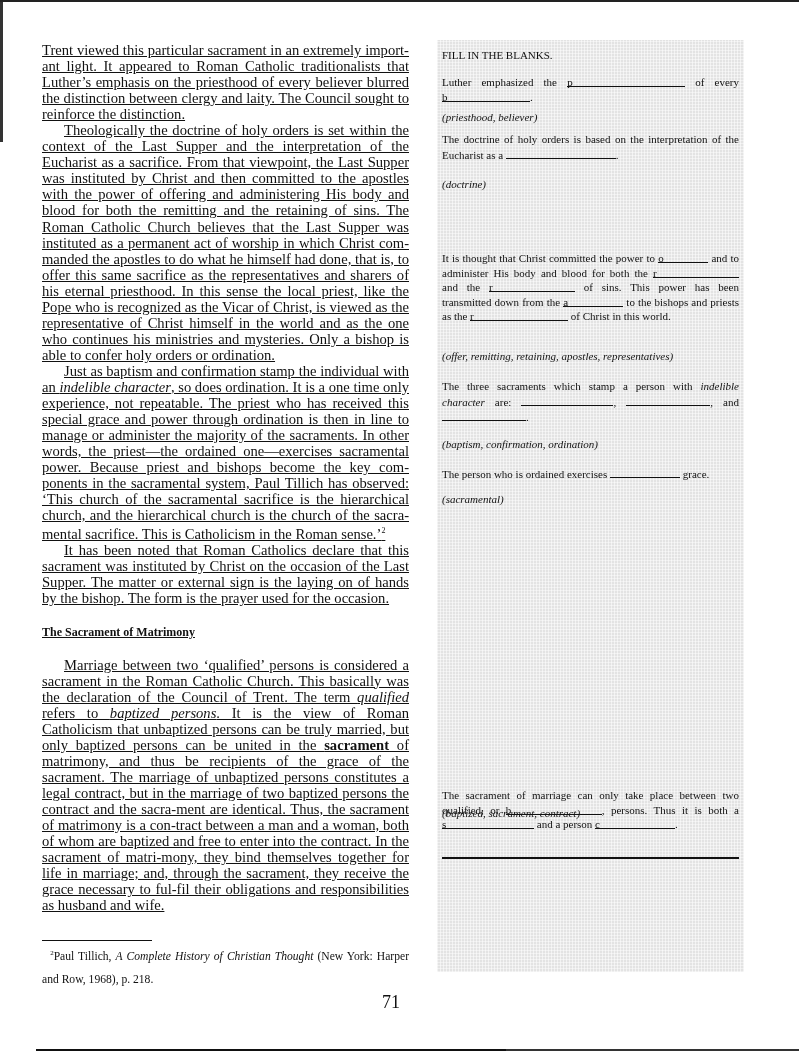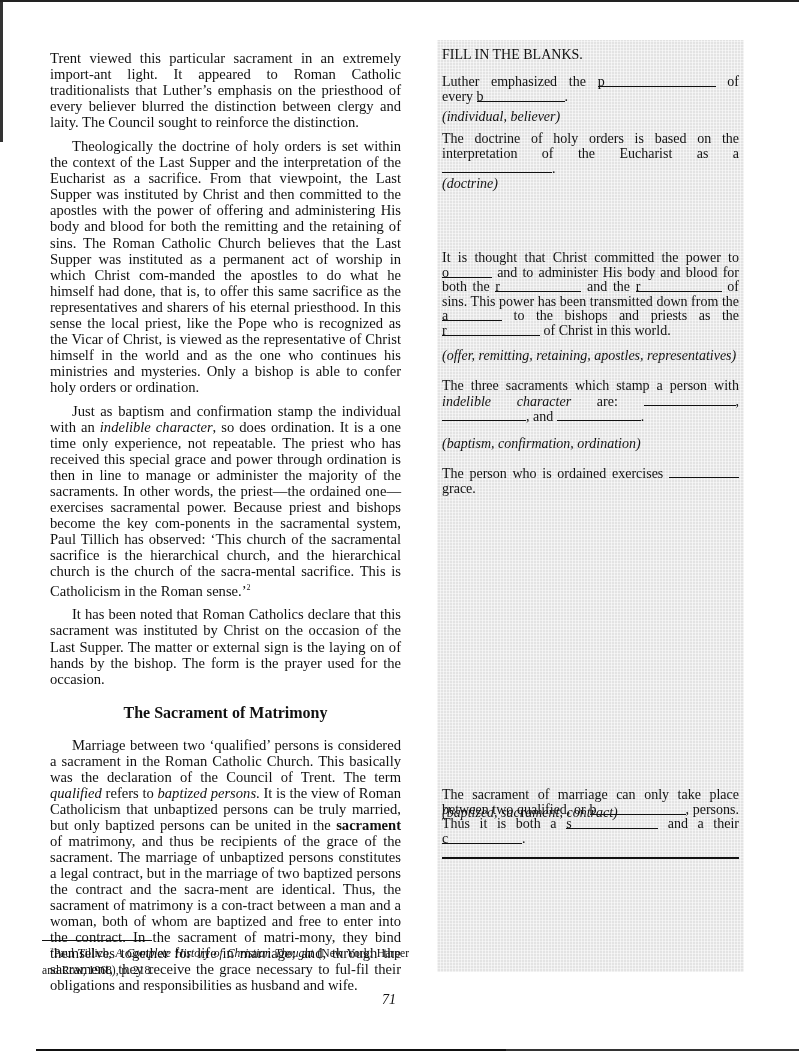--- a/index.html
+++ b/index.html
@@ -10,43 +10,43 @@
   }
   .top-rule { position: absolute; left: 0; top: 0; width: 799px; height: 2px; background: #222; }
   .left-edge { position: absolute; left: 0; top: 2px; width: 3px; height: 140px; background: #333; }
   .bottom-rule { position: absolute; left: 36px; top: 1049px; width: 470px; height: 2px; background: #111; }
   .bottom-rule-2 { position: absolute; left: 506px; top: 1049px; width: 293px; height: 2px; background: #333; }
 
   .col-left {
     position: absolute; left: 42px; top: 42px; width: 367px;
     font-size: 14.6px; line-height: 16.05px; text-align: justify;
   }
-  .col-left p { margin: 8px; text-indent: 22px; }
+  .col-left p { margin: 0; text-indent: 22px; text-decoration: underline; }
   .col-left p.first { text-indent: 0; }
   .col-left h2 {
-    margin: 17px 0 16px 0; font-size: 16px; font-weight: bold; text-align: center; line-height: 17px;
+    margin: 17px 0 16px 0; font-size: 12px; font-weight: bold; text-align: left; line-height: 17px; text-decoration: underline;
   }
 
   .footnote-rule { position: absolute; left: 42px; top: 940px; width: 110px; height: 1px; background: #111; }
   .footnote {
     position: absolute; left: 42px; top: 942px; width: 367px;
-    font-size: 11.6px; line-height: 17px; text-align: justify;
+    font-size: 11.6px; line-height: 23px; text-align: justify;
   }
   .footnote sup { font-size: 7px; }
   .page-number {
-    position: absolute; left: 382px; top: 992px; font-size: 14px; font-style: italic;
+    position: absolute; left: 382px; top: 992px; font-size: 18px;
   }
 
   .panel {
     position: absolute; left: 437px; top: 40px; width: 307px; height: 932px;
     background-color: #e3e3e3;
     background-image:
       repeating-linear-gradient(90deg, rgba(255,255,255,0.55) 0 1px, transparent 1px 3px),
       repeating-linear-gradient(0deg, rgba(255,255,255,0.45) 0 1px, transparent 1px 3px);
-    font-size: 14px; line-height: 14.6px; color: #111;
+    font-size: 11px; line-height: 14.6px; color: #111;
   }
   .panel .item { position: absolute; left: 5px; width: 297px; text-align: justify; }
   .panel .ans { font-style: italic; }
   .blank { display: inline-block; border-bottom: 1px solid #111; height: 11px; vertical-align: baseline; }
   .panel .end-rule { position: absolute; left: 5px; width: 297px; height: 2px; background: #111; }
 </style>
 </head>
 <body>
 
 <div class="top-rule"></div>
@@ -67,42 +67,43 @@
 </div>
 
 <div class="page-number">71</div>
 
 <div class="panel">
   <div class="item" style="top:8px">FILL IN THE BLANKS.</div>
 
   <div class="item" style="top:35px">
     <span>Luther emphasized the </span><span class="blank" style="width:118px"><span>p</span></span><span> of every </span><span class="blank" style="width:88px"><span>b</span></span><span>.</span>
   </div>
-  <div class="item ans" style="top:70px">(individual, believer)</div>
+  <div class="item ans" style="top:70px">(priesthood, believer)</div>
 
   <div class="item" style="top:92px">
     <span>The doctrine of holy orders is based on the interpretation of the Eucharist as a </span><span class="blank" style="width:110px"></span><span>.</span>
   </div>
   <div class="item ans" style="top:137px">(doctrine)</div>
 
   <div class="item" style="top:211px">
     <span>It is thought that Christ committed the power to </span><span class="blank" style="width:50px"><span>o</span></span> <span> and to administer His body and blood for both the </span><span class="blank" style="width:86px"><span>r</span></span><span> and the </span><span class="blank" style="width:86px"><span>r</span></span><span> of sins. This power has been transmitted down from the </span><span class="blank" style="width:60px"><span>a</span></span><span> to the bishops and priests as the </span><span class="blank" style="width:98px"><span>r</span></span><span> of Christ in this world.</span>
   </div>
   <div class="item ans" style="top:309px">(offer, remitting, retaining, apostles, representatives)</div>
 
   <div class="item ans" style="top:397px">(baptism, confirmation, ordination)</div>
   <div class="item" style="top:339px">
     <span>The three sacraments which stamp a person with </span><i>indelible character</i><span> are: </span><span class="blank" style="width:92px"></span><span>, </span><span class="blank" style="width:84px"></span><span>, and</span> <span class="blank" style="width:84px"></span><span>.</span>
   </div>
 
   <div class="item" style="top:426px">
     <span>The person who is ordained exercises </span><span class="blank" style="width:70px"></span><span> grace.</span>
   </div>
+  <div class="item ans" style="top:452px">(sacramental)</div>
 
   <div class="item" style="top:748px">
-    <span>The sacrament of marriage can only take place between two qualified, or </span><span class="blank" style="width:96px"><span>b</span></span><span>, persons. Thus it is both a </span><span class="blank" style="width:92px"><span>s</span></span><span> and a their </span><span class="blank" style="width:80px"><span>c</span></span><span>.</span>
+    <span>The sacrament of marriage can only take place between two qualified, or </span><span class="blank" style="width:96px"><span>b</span></span><span>, persons. Thus it is both a </span><span class="blank" style="width:92px"><span>s</span></span><span> and a person </span><span class="blank" style="width:80px"><span>c</span></span><span>.</span>
   </div>
   <div class="item ans" style="top:766px">(baptized, sacrament, contract)</div>
   <div class="end-rule" style="top:817px"></div>
 </div>
 
 <div class="bottom-rule"></div>
 <div class="bottom-rule-2"></div>
 
 </body></html>

